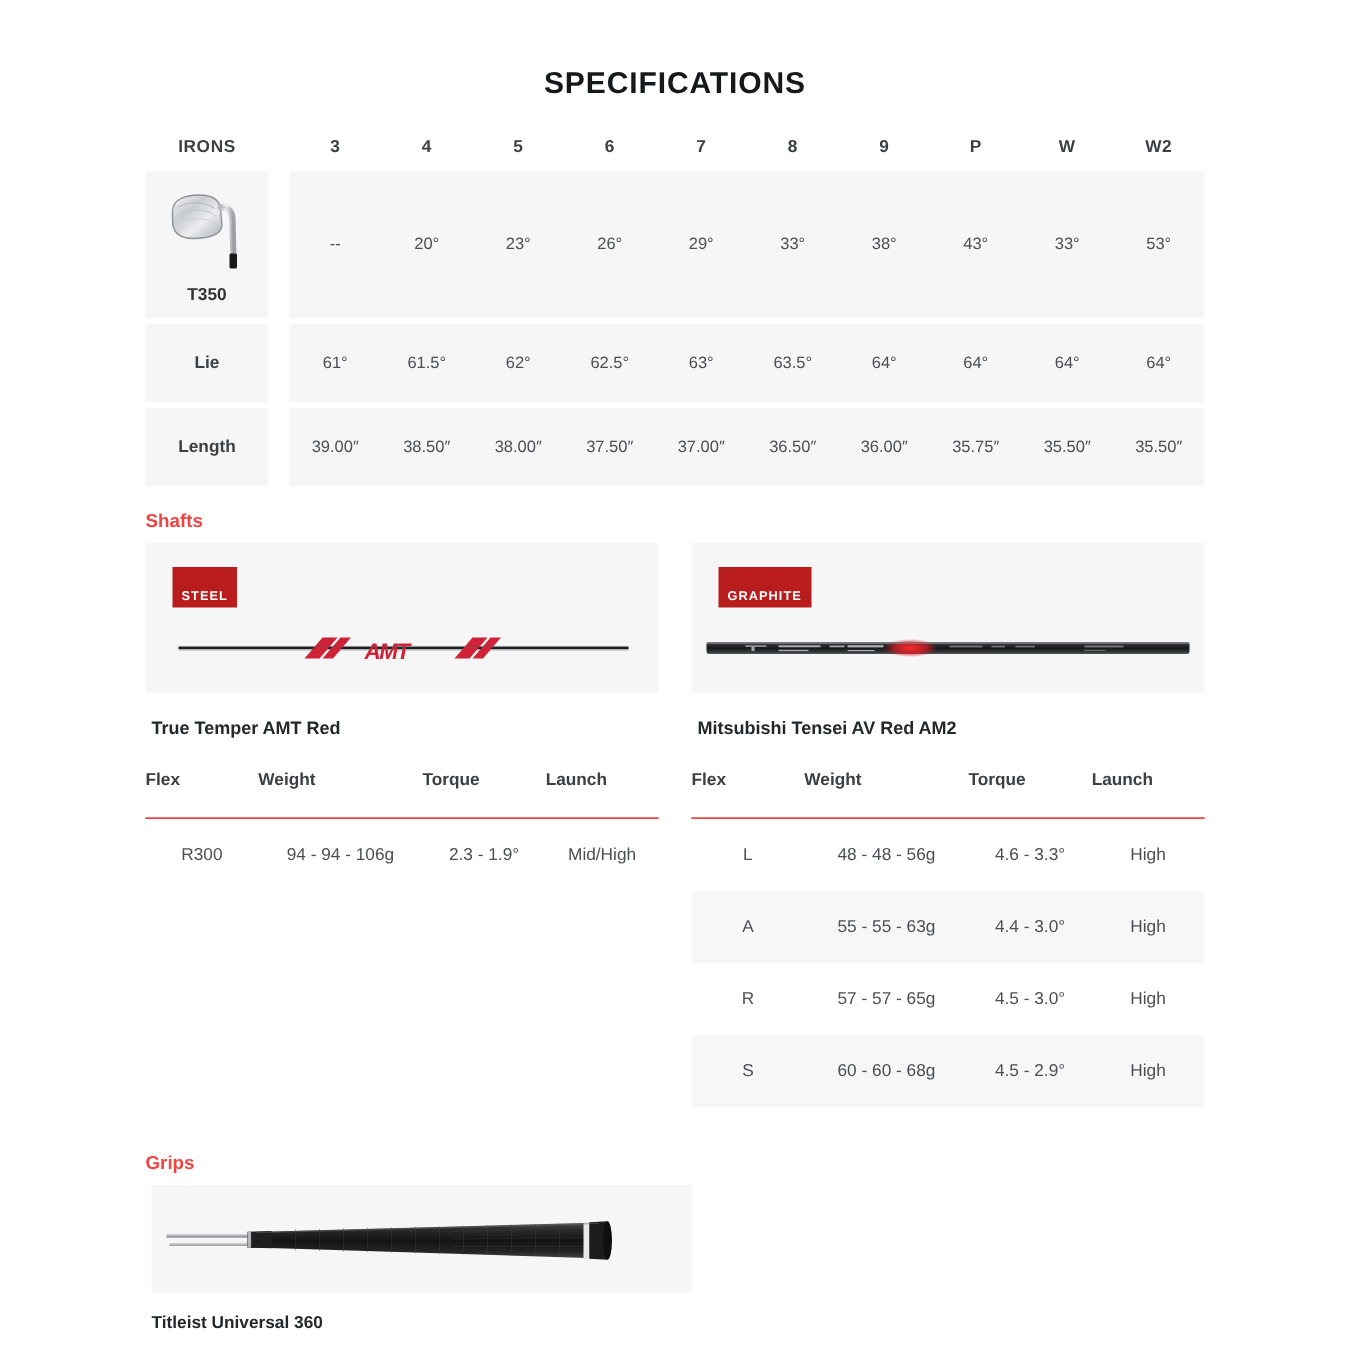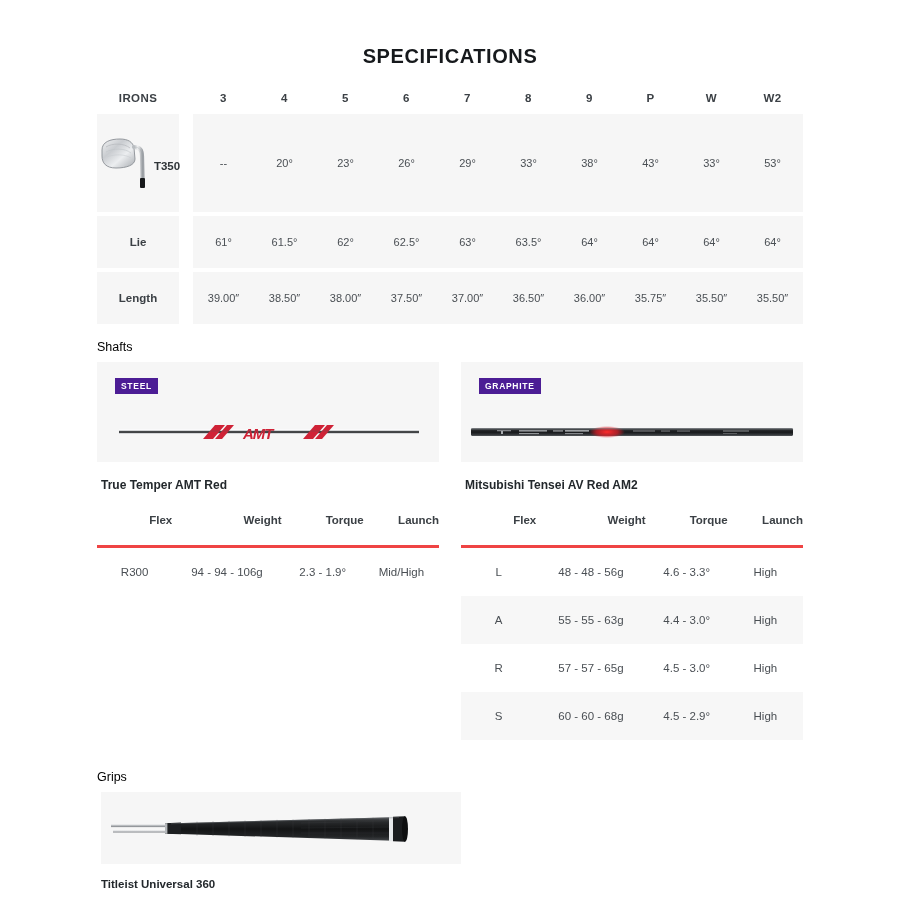--- a/index.html
+++ b/index.html
@@ -33,71 +33,71 @@
   .sp-cells > div { flex: 1 1 0; text-align: center; }
   .specs-head .sp-label-col,
   .specs-head .sp-cells > div {
     font-size: 11.5px; font-weight: bold; color: #3b4045; letter-spacing: .4px;
   }
 
   .specs-row { display: flex; margin-bottom: 4px; }
   .cellbg { background: #f6f6f6; }
   .row-label {
     width: 82px; flex: 0 0 82px;
-    display: flex; flex-direction: row;
+    display: flex; flex-direction: column;
     align-items: center; justify-content: center;
     font-size: 11.5px; font-weight: bold; color: #3b4045;
   }
   .row-data {
     flex: 1 1 auto; display: flex; align-items: center;
   }
   .row-data > div {
     flex: 1 1 0; text-align: center;
     font-size: 11px; color: #4a4f54;
   }
   .row-loft { height: 98px; }
   .row-lie, .row-len { height: 52px; }
 
   
   .iron-wrap { height: 62px; display:flex; align-items:flex-end; justify-content:center; }
   .iron-name { font-size: 11.5px; font-weight: bold; margin-top: 6px; color:#2f3438; }
 
   
   .sec-title {
-    font-size: 12.5px; font-weight: normal; color: #000000;
+    font-size: 12.5px; font-weight: bold; color: #ef4444;
     margin: 16px 0 8px 0;
   }
 
   
   .cols { display: flex; width: 706px; margin: 0 auto; gap: 22px; }
   .col { width: 342px; flex: 0 0 342px; }
   .shaft-panel {
     position: relative;
     height: 100px;
     background: #f6f6f6;
   }
   .badge {
     position: absolute; left: 18px; top: 16px;
-    background: #4c1d95; color: #ffffff;
+    background: #b91c1c; color: #ffffff;
     font-size: 8.5px; font-weight: bold; letter-spacing: .7px;
-    padding: 3px 6px 3px 6px;
+    padding: 14px 6px 3px 6px;
   }
   .shaft-art { position: absolute; left: 0; right: 0; top: 55px; height: 30px; }
 
   .shaft-name {
     font-size: 12px; font-weight: bold; color: #23282c;
     margin: 16px 0 0 4px;
   }
 
   
   .stable { width: 100%; border-collapse: collapse; margin-top: 10px; }
   .stable th {
     font-size: 11.5px; font-weight: bold; color: #3b4045;
-    padding: 12px 0 19px 0; text-align: right;
-    border-bottom: 3px solid #ef4444;
+    padding: 12px 0 19px 0; text-align: left;
+    border-bottom: 1px solid #ef4444;
   }
   .stable td {
     font-size: 11.5px; color: #4a4f54;
     padding: 18px 0 18px 0; text-align: center;
   }
   .stable tbody tr.alt td { background: #f7f7f7; }
   .stable th.c-flex, .stable td.c-flex { width: 22%; }
   .stable th.c-weight, .stable td.c-weight { width: 32%; }
   .stable th.c-torque, .stable td.c-torque { width: 24%; }
   .stable th.c-launch, .stable td.c-launch { width: 22%; }

